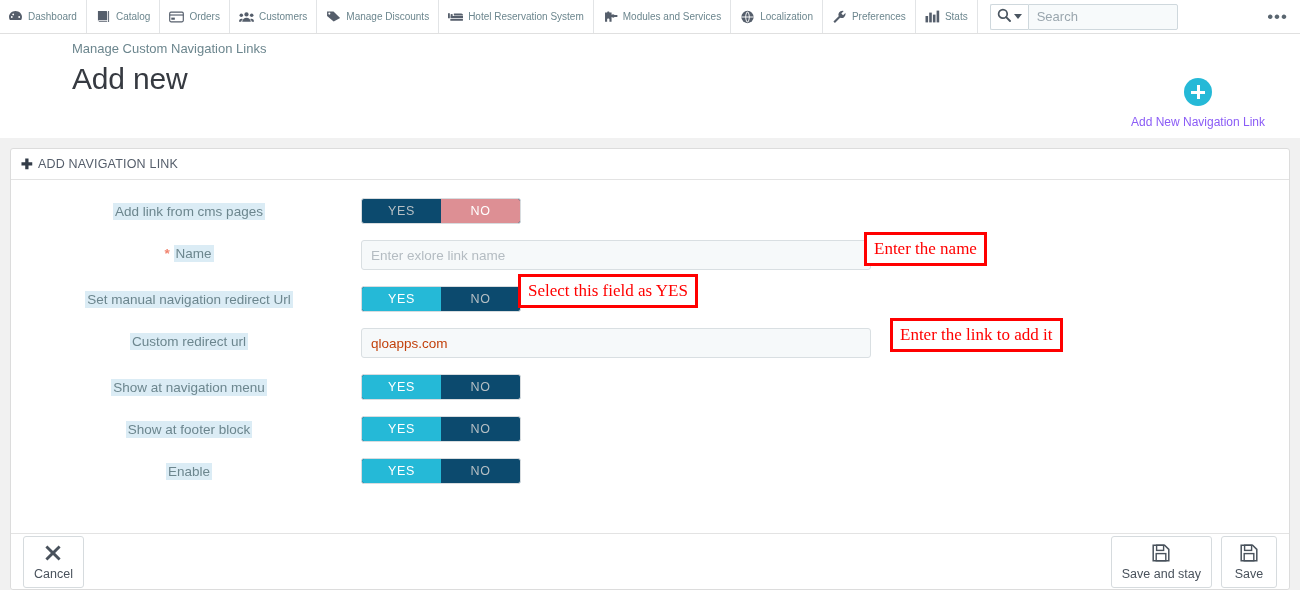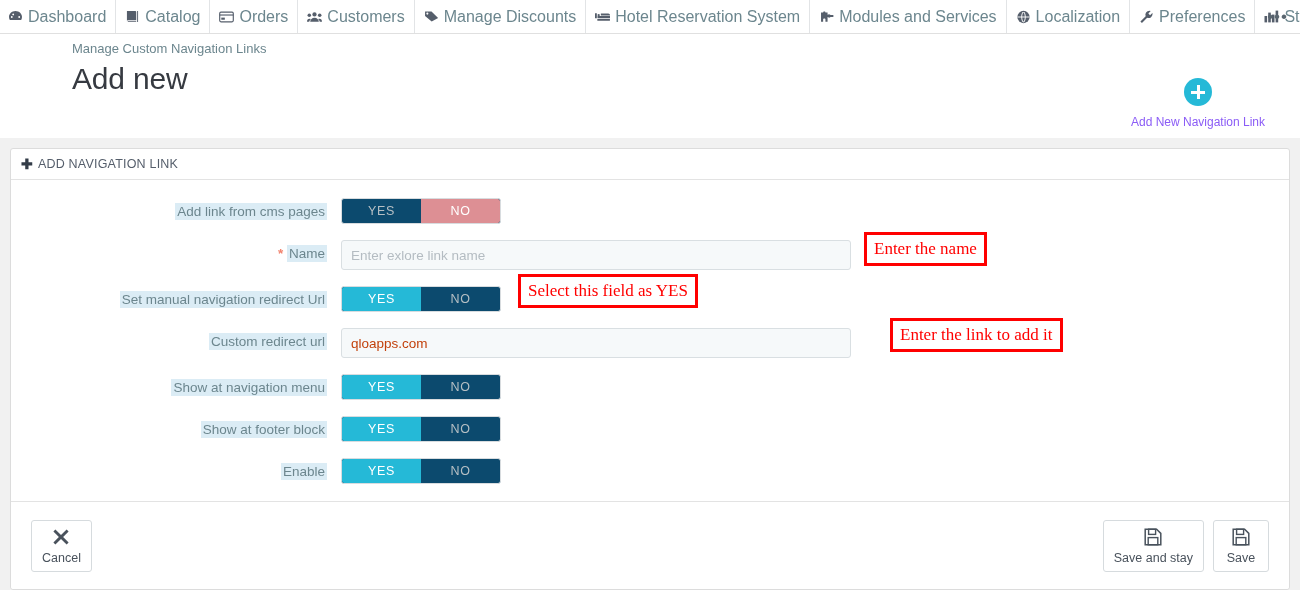--- a/index.html
+++ b/index.html
@@ -18,21 +18,21 @@
     border-bottom: 1px solid #e0e0e0;
     display: flex;
     align-items: stretch;
     position: relative;
   }
   .nav-item {
     display: flex;
     align-items: center;
     gap: 5px;
     padding: 0 9px;
-    font-size: 16px;
+    font-size: 10px;
     color: #6c868e;
     border-right: 1px solid #e2e4e6;
     white-space: nowrap;
     cursor: pointer;
   }
   .nav-item:first-child { padding-left: 8px; }
   .nav-ico {
     display: inline-flex;
     align-items: center;
     justify-content: center;
@@ -178,26 +178,27 @@
   #form-area { padding: 18px 0 0 0; position: relative; }
 
   .f-row {
     display: flex;
     align-items: flex-start;
     margin-bottom: 16px;
     position: relative;
   }
   .f-label {
     width: 330px;
-    text-align: right;
+    text-align: center;
     padding-right: 14px;
     padding-top: 5px;
     font-size: 13.5px;
     color: #6c868e;
     line-height: 1.35;
+    margin-left: 20px;
   }
   .f-label .hl {
     background: #dbecf5;
     padding: 1px 2px;
   }
   .req { color: #f1836e; font-weight: bold; }
 
   .f-ctrl { display: flex; align-items: center; }
 
   
@@ -258,27 +259,27 @@
     line-height: 1;
     padding: 5px 7px 6px 7px;
     white-space: nowrap;
     text-align: right;
   }
 
   
   #panel-foot {
     position: absolute;
     left: 0; right: 0; bottom: 0;
-    height: 88px;
+    height: 56px;
     border-top: 1px solid #e3e3e3;
     background: #ffffff;
     display: flex;
     align-items: center;
     justify-content: space-between;
-    padding: 0 20px;
+    padding: 0 12px;
     border-radius: 0 0 3px 3px;
   }
   .btn-box {
     border: 1px solid #d6dbde;
     border-radius: 3px;
     background: #fff;
     min-width: 56px;
     height: 52px;
     display: flex;
     flex-direction: column;

